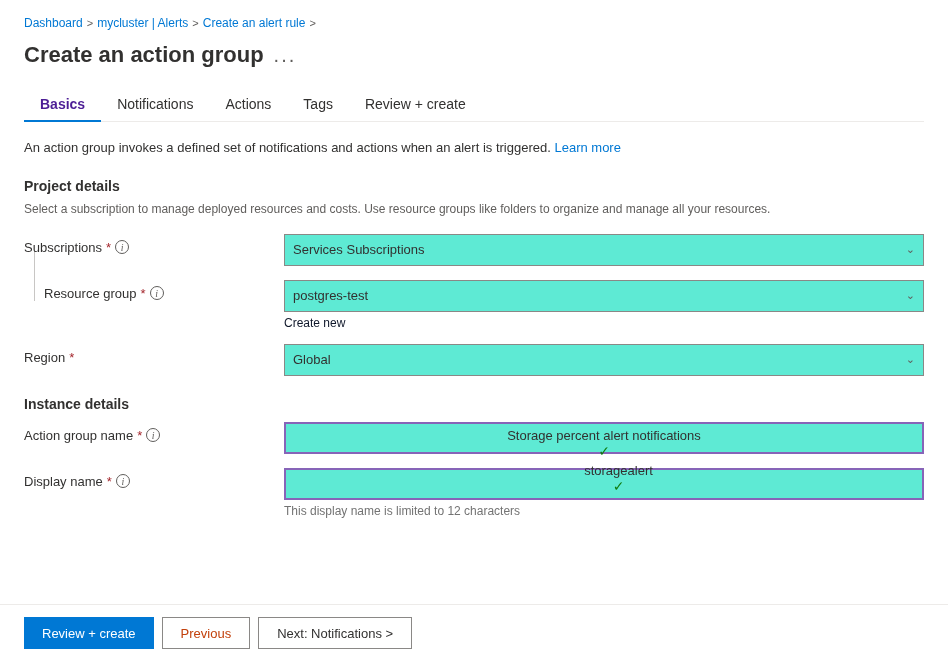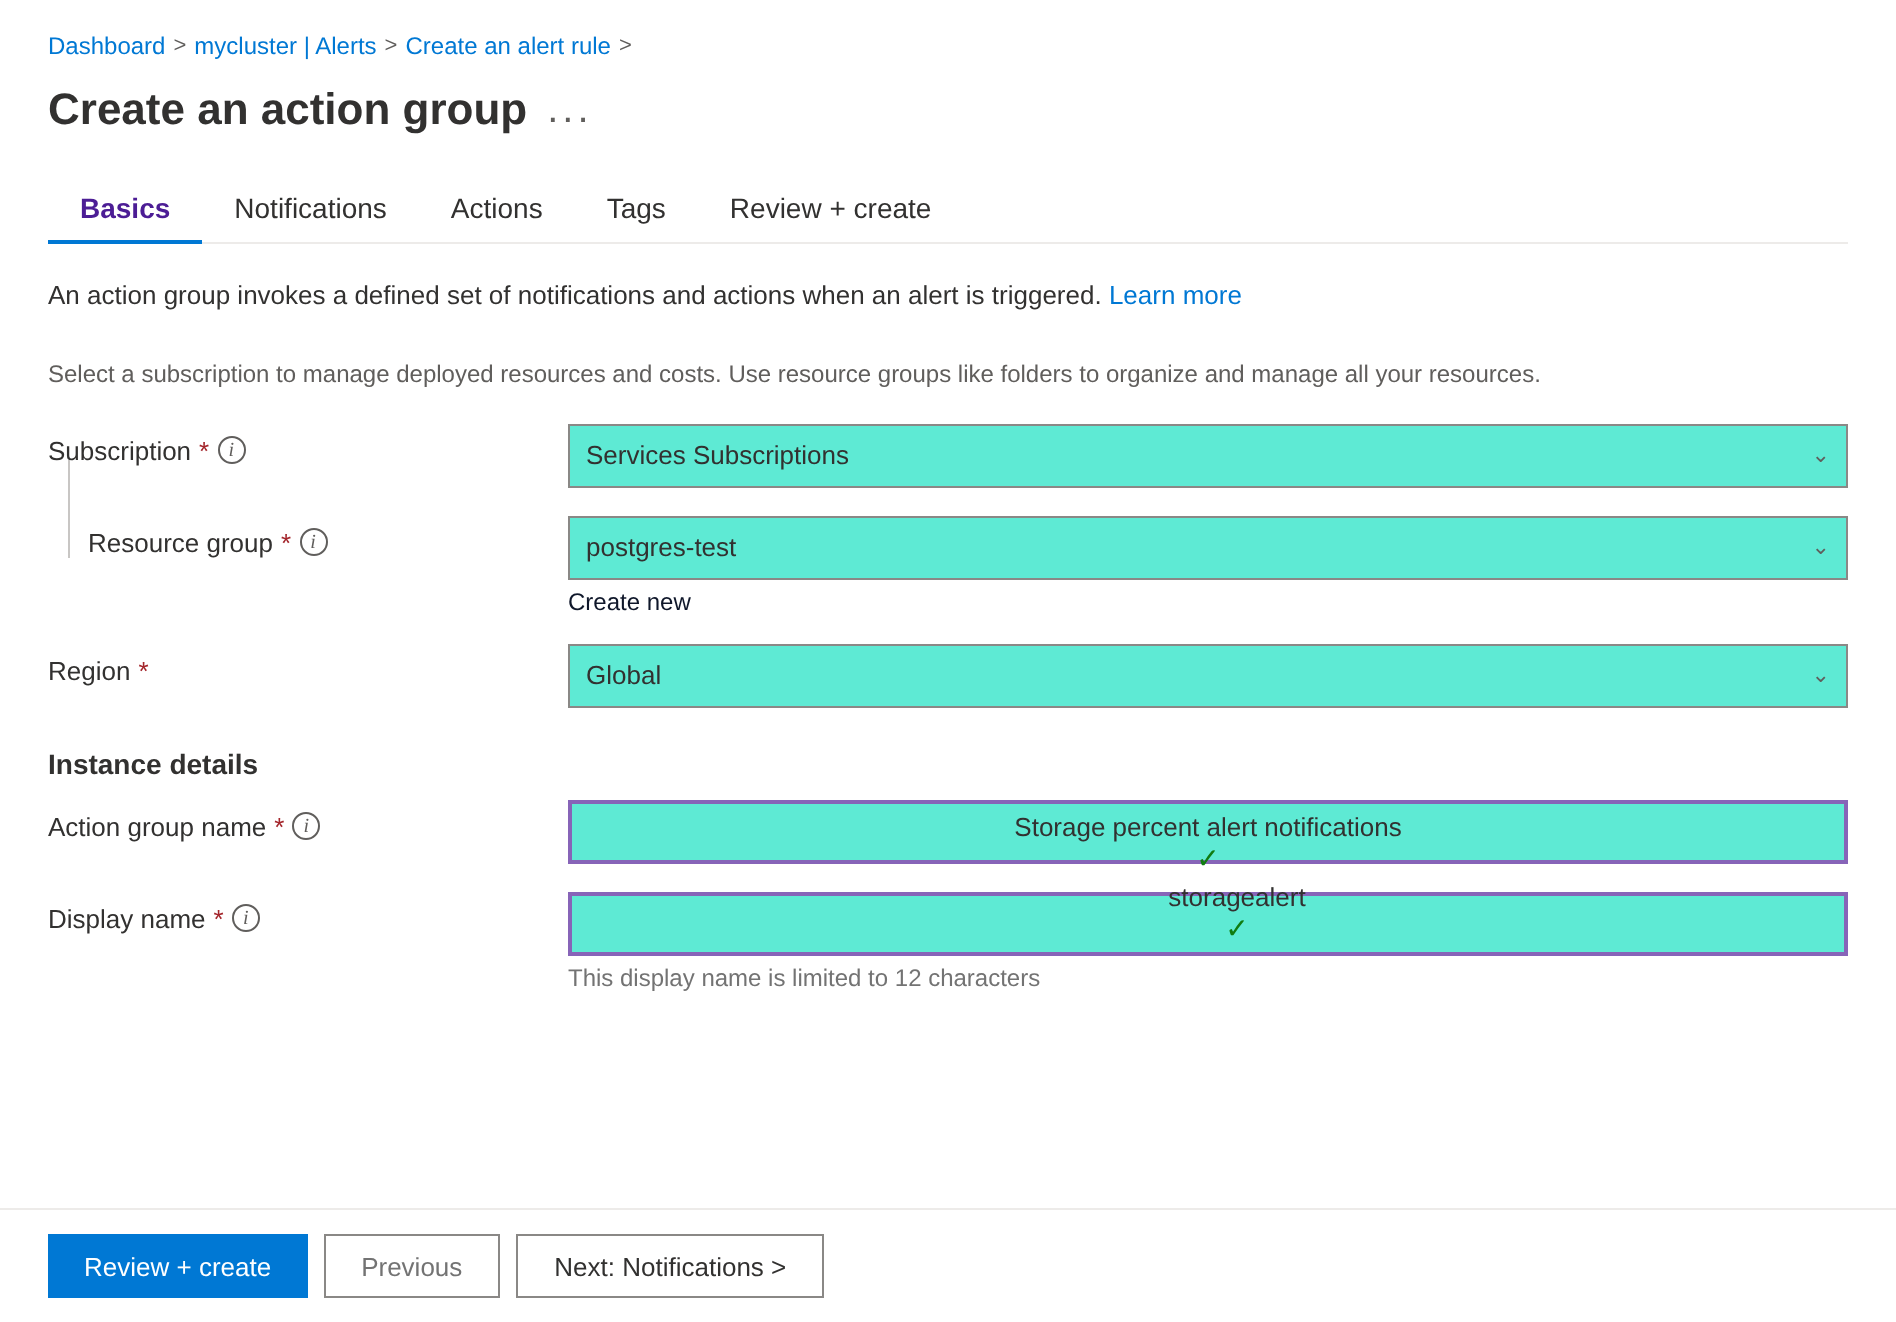--- a/index.html
+++ b/index.html
@@ -230,21 +230,21 @@
       border: none;
       padding: 6px 18px;
       font-size: 13px;
       cursor: pointer;
       height: 32px;
       font-family: 'Segoe UI', Arial, sans-serif;
     }
 
     .btn-secondary {
       background: #fff;
-      color: #737373;
+      color: #c2410c;
       border: 1px solid #8a8886;
       padding: 6px 18px;
       font-size: 13px;
       cursor: pointer;
       height: 32px;
       font-family: 'Segoe UI', Arial, sans-serif;
     }
 
     .btn-outline {
       background: #fff;
@@ -288,25 +288,26 @@
     <div class="tab">Actions</div>
     <div class="tab">Tags</div>
     <div class="tab">Review + create</div>
   </div>
 
   <div class="description">
     <span>An action group invokes a defined set of notifications and actions when an alert is triggered.</span>
     <a>Learn more</a>
   </div>
 
+  <div class="section-heading">Project details</div>
   <div class="section-description">Select a subscription to manage deployed resources and costs. Use resource groups like folders to organize and manage all your resources.</div>
 
   <div class="form-row">
     <div class="form-label-col">
-      <span>Subscription</span>
+      <span>Subscriptions</span>
       <span class="required-star">*</span>
       <span class="info-icon">i</span>
     </div>
     <div class="form-control-col">
       <div class="dropdown">
         <span>Services Subscriptions</span>
         <span class="dropdown-arrow">⌄</span>
       </div>
     </div>
   </div>

